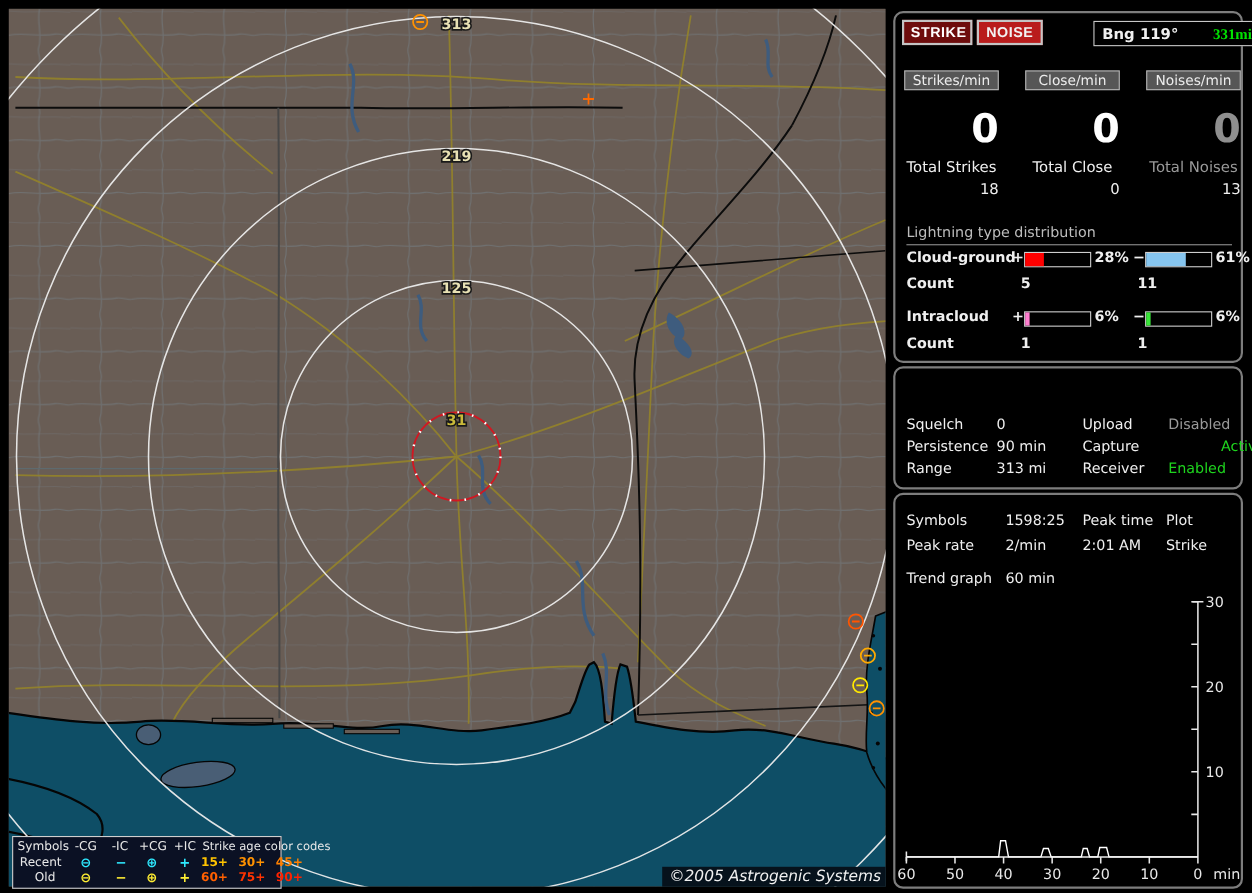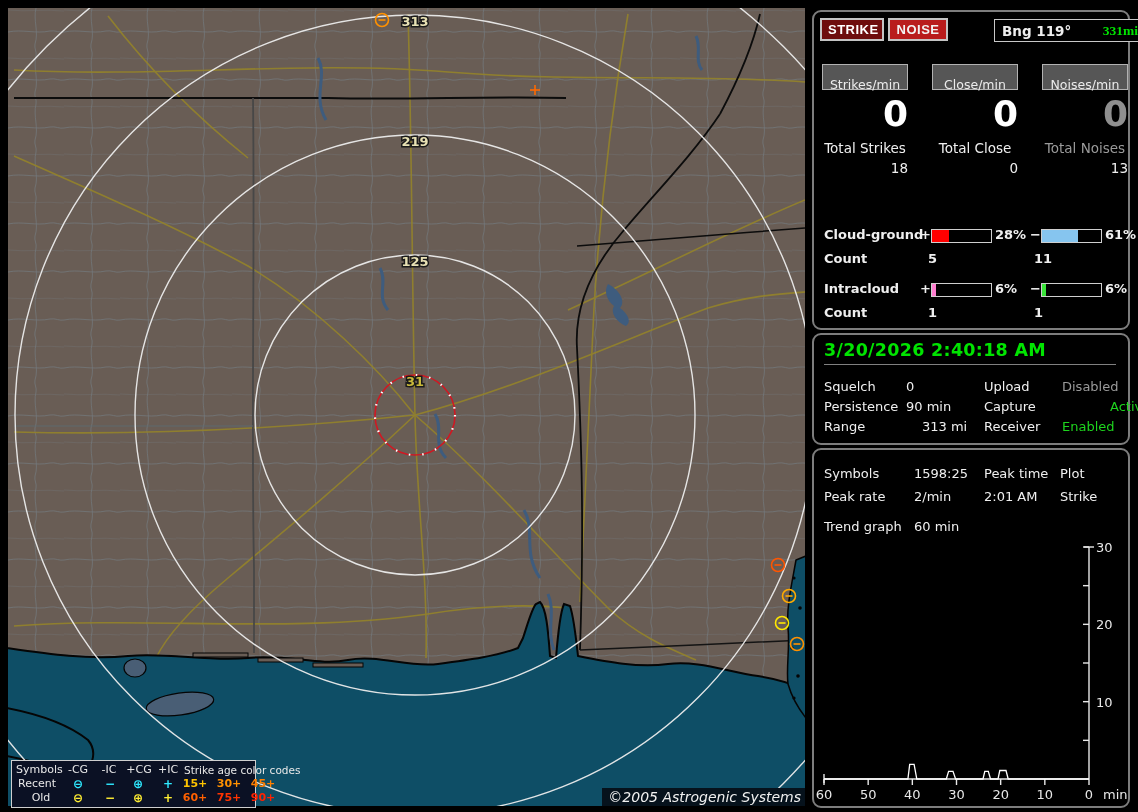--- a/index.html
+++ b/index.html
@@ -23,22 +23,22 @@
   #box2{top:333px;height:112px;}
   #box3{top:448px;height:360px;}
   .btn{position:absolute;box-sizing:border-box;text-align:center;font-weight:bold;
     border:2px solid #c4c4c4;font-size:13px;line-height:18px;letter-spacing:.5px;cursor:pointer;}
   #strike-btn{left:6px;top:6px;width:64px;height:23px;background:#6e0d0d;color:#fff;}
   #noise-btn{left:74px;top:6px;width:60px;height:23px;background:#b91c1c;color:#f2f2f2;}
   #bng-badge{position:absolute;left:180px;top:7px;width:136px;height:21px;border:1px solid #c8c8c8;
     background:#000;display:flex;justify-content:space-between;align-items:center;padding:0 7px;
     font-weight:bold;font-size:13.5px;}
   .cnt-col{position:absolute;top:0;width:86px;height:170px;}
-  .cnt-label{display:block;margin:52px auto 4px;width:auto;box-sizing:border-box;text-align:center;
-    background:#565656;border:1px solid #b2b2b2;color:#ececec;font-size:12.5px;padding:12px 2px;height:18px;line-height:16px;cursor:pointer;}
+  .cnt-label{display:block;margin:52px auto 16px;width:auto;box-sizing:border-box;text-align:center;
+    background:#565656;border:1px solid #b2b2b2;color:#ececec;font-size:12.5px;padding:0 2px;height:18px;line-height:16px;cursor:pointer;}
   .cnt-value{display:block;text-align:right;font-size:36px;font-weight:bold;margin-top:2px;line-height:40px;}
   .cnt-total-label{display:block;text-align:center;margin-top:6px;font-size:13.5px;}
   .cnt-total{display:block;text-align:right;font-size:13.5px;margin-top:4px;}
   #dist-title{position:absolute;left:10px;top:192px;width:296px;color:#bdbdbd;font-size:13px;
     border-bottom:1px solid #8f8f8f;padding-bottom:3px;}
   .dist-name{position:absolute;left:10px;font-weight:bold;}
   .dist-sign{position:absolute;font-weight:bold;}
   .bar{position:absolute;width:59px;height:12px;border:1px solid #cfcfcf;background:#000;}
   .bar>div{height:100%;}
   .dist-pct{position:absolute;font-weight:bold;}
@@ -216,20 +216,21 @@
     <span class="cnt-total-label" style="color: rgb(239, 239, 239);">Total Close</span>
     <span class="cnt-total">0</span>
   </div>
   <div class="cnt-col" style="left:228px;">
     <span class="cnt-label">Noises/min</span>
     <span class="cnt-value" style="color: rgb(143, 143, 143);">0</span>
     <span class="cnt-total-label" style="color: rgb(154, 154, 154);">Total Noises</span>
     <span class="cnt-total">13</span>
   </div>
 
+  <div id="dist-title">Lightning type distribution</div>
 
   <span class="dist-name" style="top:215px;">Cloud-ground</span>
   <span class="dist-sign" style="left:106px;top:215px;">+</span>
   <span class="bar" style="left:117px;top:217px;">
       <div style="width: 28%; background: rgb(255, 0, 0);"></div>
     </span>
   <span class="dist-pct" style="left:181px;top:215px;">28%</span>
   <span class="dist-sign" style="left:216px;top:215px;">−</span>
   <span class="bar" style="left:227px;top:217px;">
       <div style="width: 61%; background: rgb(134, 197, 239);"></div>
@@ -249,27 +250,26 @@
   <span class="bar" style="left:227px;top:271px;">
       <div style="width: 7%; background: rgb(57, 228, 57);"></div>
     </span>
   <span class="dist-pct" style="left:291px;top:269px;">6%</span>
   <span class="dist-name" style="top:293px;">Count</span>
   <span class="dist-pct" style="left:114px;top:293px;">1</span>
   <span class="dist-pct" style="left:220px;top:293px;">1</span>
 </div>
 
 <div class="panel-box" id="box2">
-  <div id="datetime">3/20/2026 2:40:18 AM</div>
   <span class="kv-label" style="top:44px;">Squelch</span>
   <span class="kv-value" style="top:44px;">0</span>
   <span class="kv-label" style="top:64px;">Persistence</span>
   <span class="kv-value" style="top:64px;">90 min</span>
   <span class="kv-label" style="top:84px;">Range</span>
-  <span class="kv-value" style="top:84px;margin-left:16px;">313 mi</span>
+  <span class="kv-value" style="top:84px;">313 mi</span>
   <span class="st-label" style="top:44px;">Upload</span>
   <span class="st-value" style="top: 44px; color: rgb(154, 154, 154);">Disabled</span>
   <span class="st-label" style="top:64px;">Capture</span>
   <span class="st-value" style="top: 64px; color: rgb(30, 212, 30); margin-left: 48px;">Active</span>
   <span class="st-label" style="top:84px;">Receiver</span>
   <span class="st-value" style="top: 84px; color: rgb(30, 212, 30);">Enabled</span>
 </div>
 
 <div class="panel-box" id="box3">
   <span class="c1" style="top:16px;">Symbols</span>

